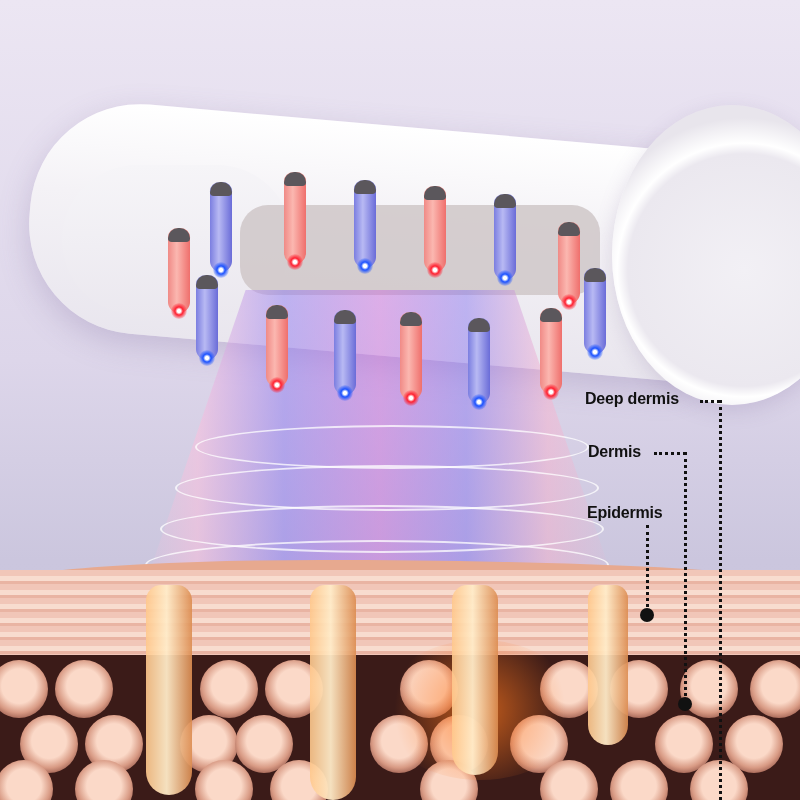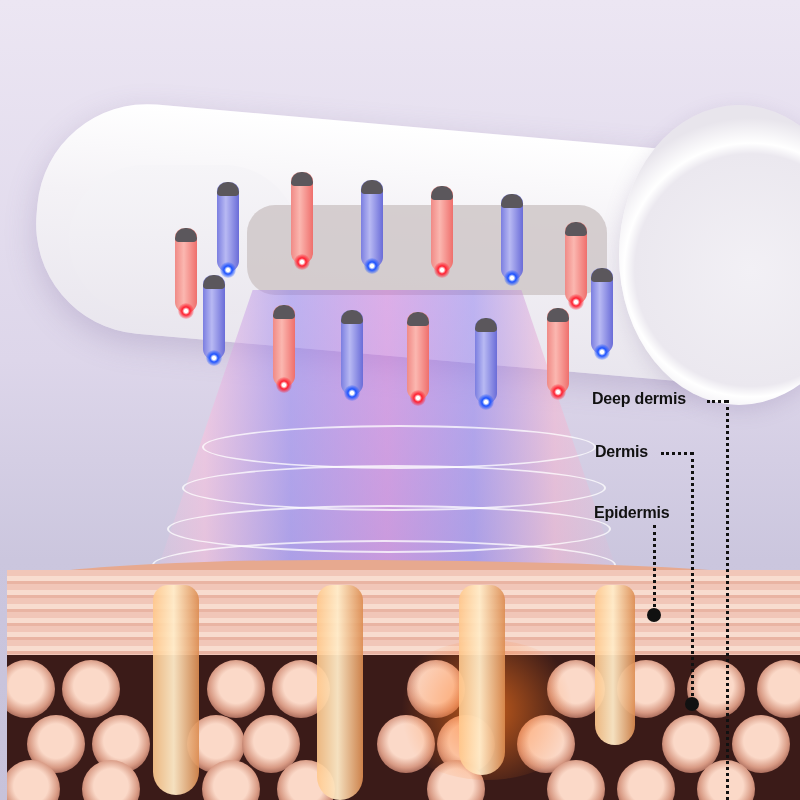--- a/index.html
+++ b/index.html
@@ -1,19 +1,19 @@
 <!DOCTYPE html>
 <html><head>
 <meta charset="utf-8">
 <style>
   html,body{margin:0;padding:0;}
   body{width:800px;height:800px;overflow:hidden;position:relative;
     background:linear-gradient(180deg,#ece6f3 0%,#ddd6ea 45%,#cbc6de 70%,#c7c2da 100%);
     font-family:"Liberation Sans","DejaVu Sans",sans-serif;}
-  .scene{position:absolute;inset:0;margin-left:7px;}
+  .scene{position:absolute;inset:0;}
   
   .device-body{position:absolute;left:40px;top:95px;width:680px;height:230px;
     background:linear-gradient(180deg,#ffffff 0%,#f4f2f6 40%,#e9e6ee 100%);
     border-radius:110px 30px 30px 110px;transform:rotate(5deg);transform-origin:left top;
     box-shadow:0 10px 30px rgba(120,100,150,.25);}
   .device-face{position:absolute;left:62px;top:165px;width:230px;height:150px;border-radius:80px;
     background:linear-gradient(180deg,#f6f5f8,#ebe8ef);}
   .device-knob{position:absolute;left:612px;top:105px;width:240px;height:300px;border-radius:50%;
     background:radial-gradient(circle at 55% 55%,#f2f0f5 0%,#ebe8ef 55%,#ffffff 60%,#e8e5ec 72%);
     box-shadow:0 6px 20px rgba(120,100,150,.2);}

